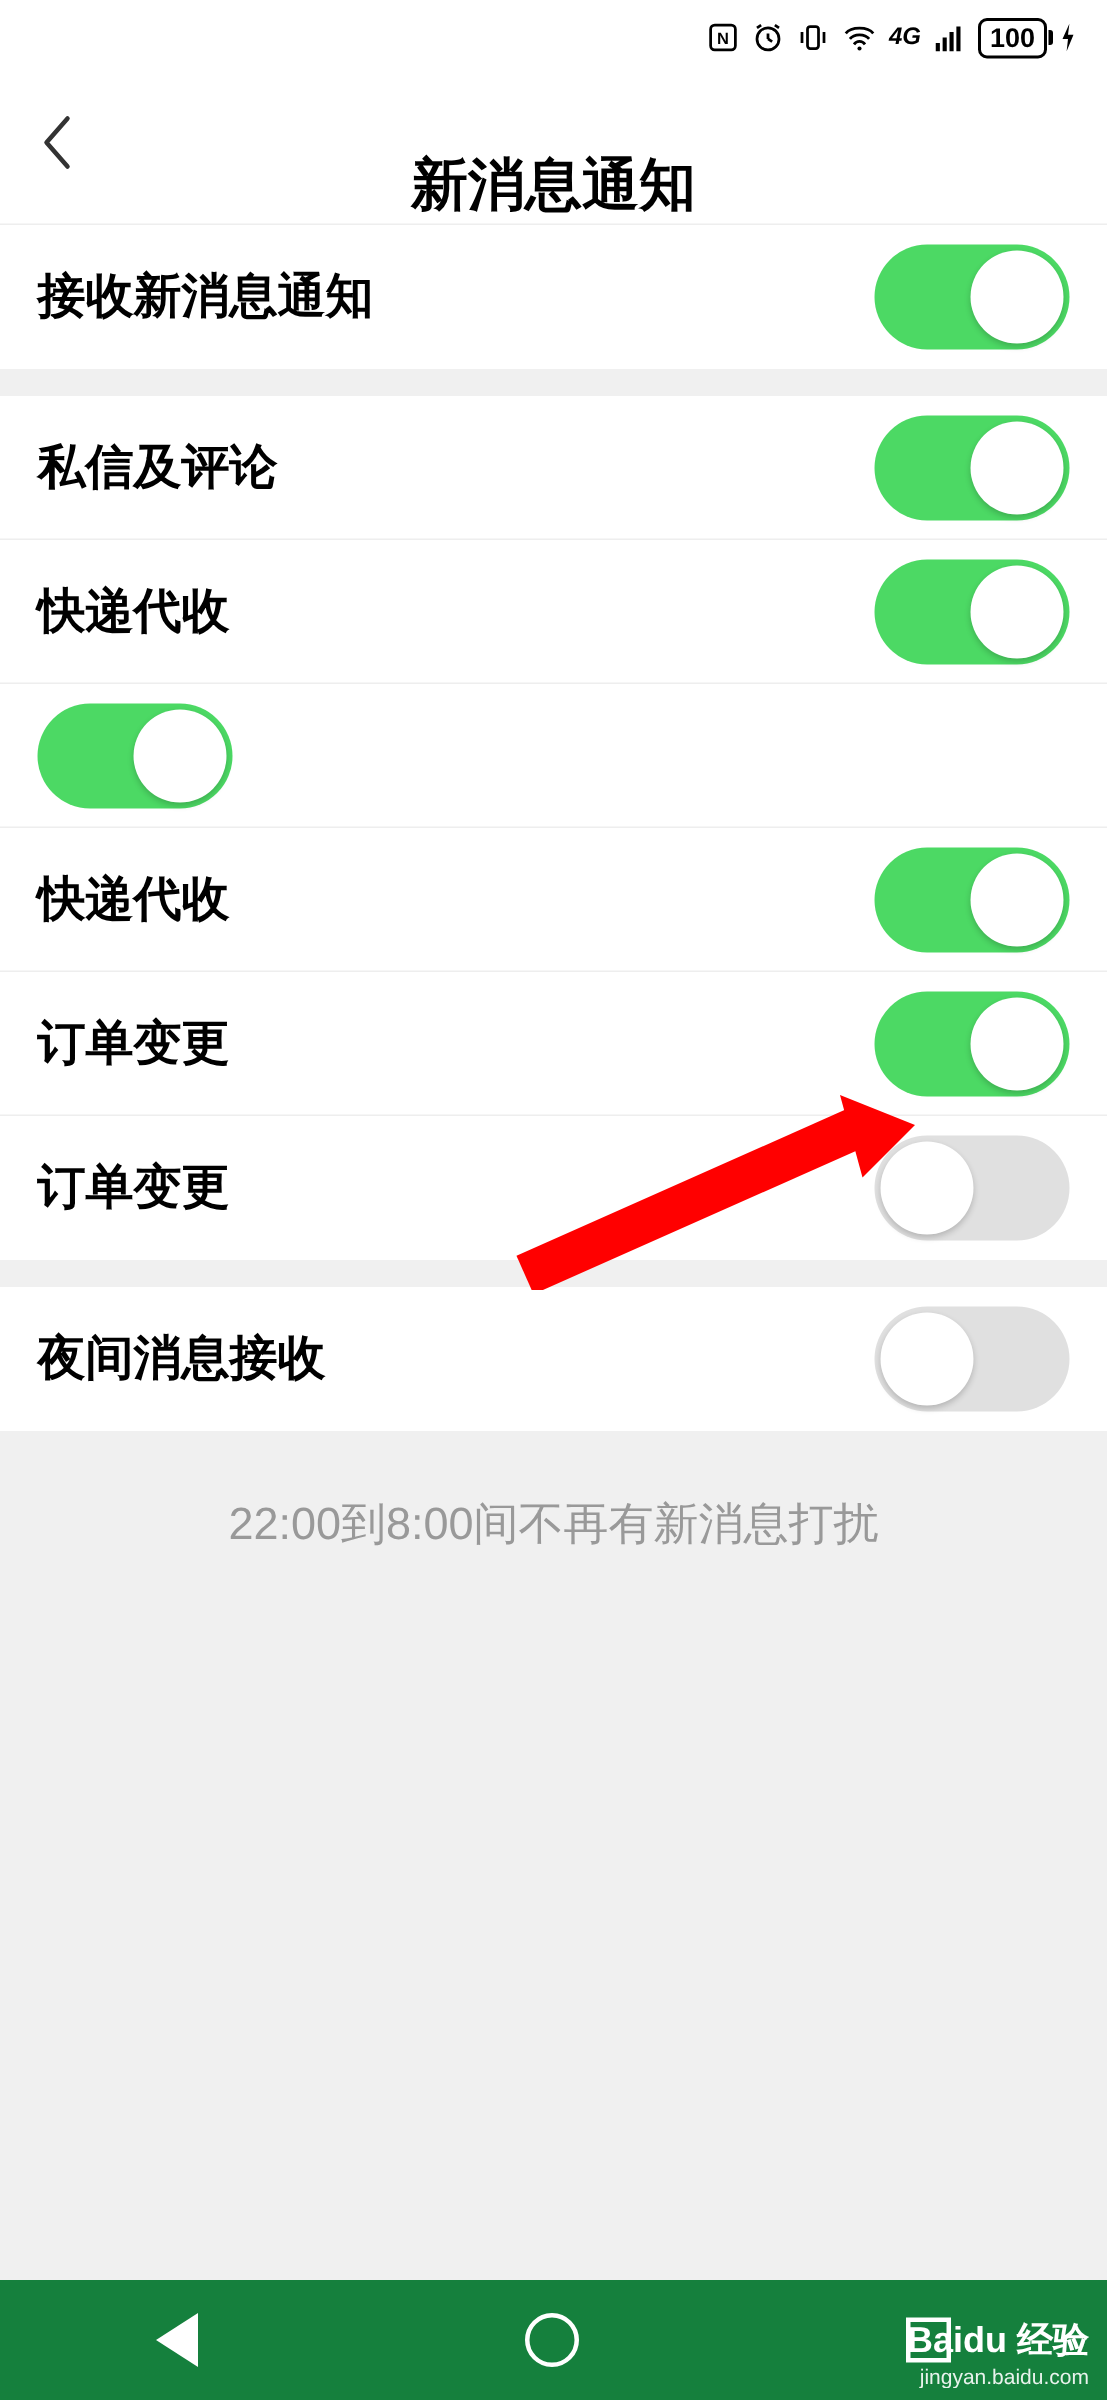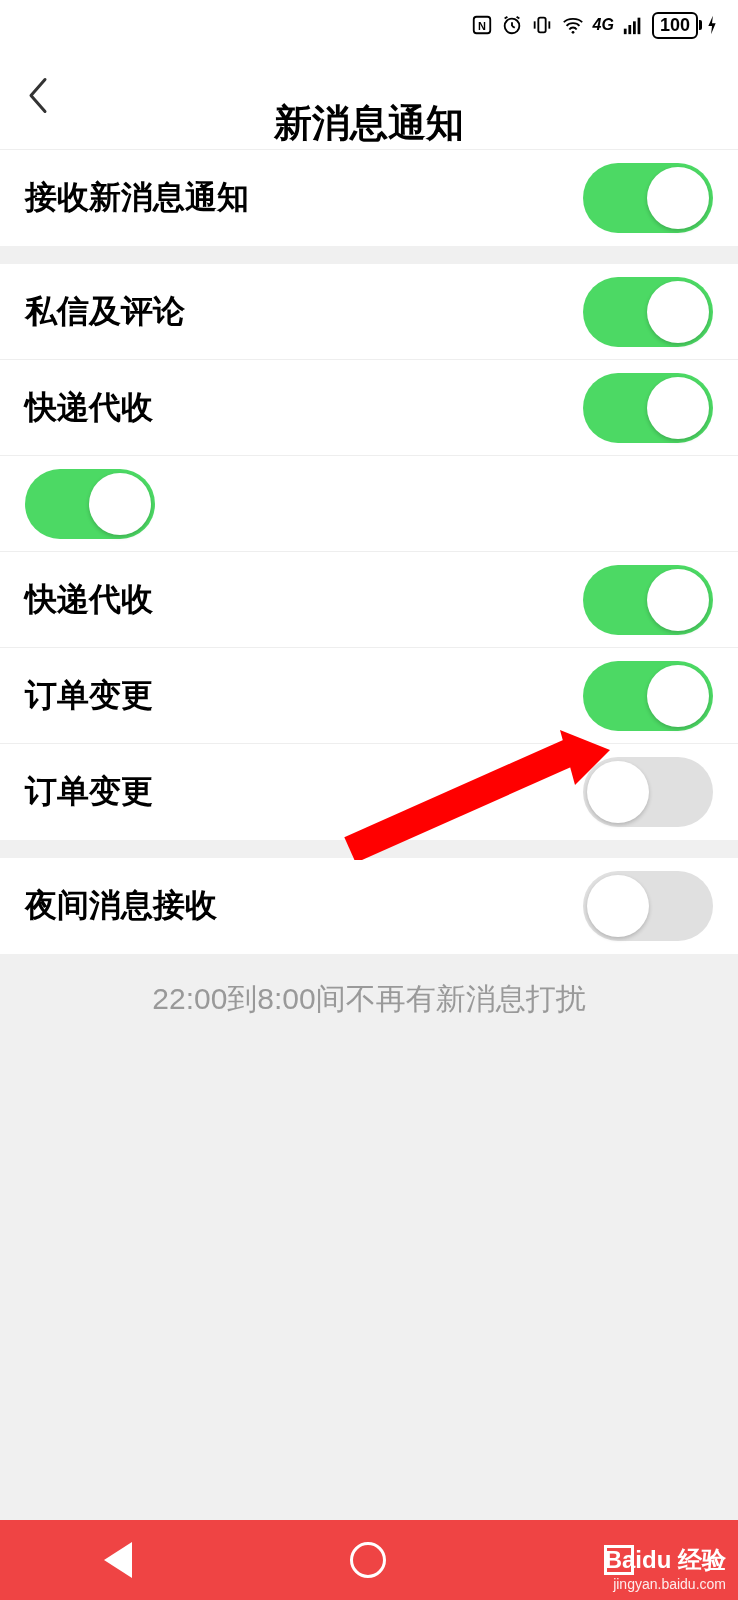--- a/index.html
+++ b/index.html
@@ -124,34 +124,35 @@
     }
     .toggle.off .toggle-knob {
       left: 4px;
     }
     .footer-note {
       text-align: center;
       padding: 25px;
       font-size: 30px;
       color: #999;
       background: #f0f0f0;
+      margin-top: 17px;
     }
     .arrow-annotation {
       position: absolute;
       left: 330px;
       top: 730px;
       pointer-events: none;
     }
     .nav-bar {
       position: absolute;
       bottom: 0;
       left: 0;
       right: 0;
       height: 80px;
-      background: #ef4444;
+      background: #15803d;
       display: flex;
       justify-content: space-around;
       align-items: center;
       gap: 11px;
     }
     .nav-circle {
       width: 36px;
       height: 36px;
       border: 3px solid #fff;
       border-radius: 50%;

